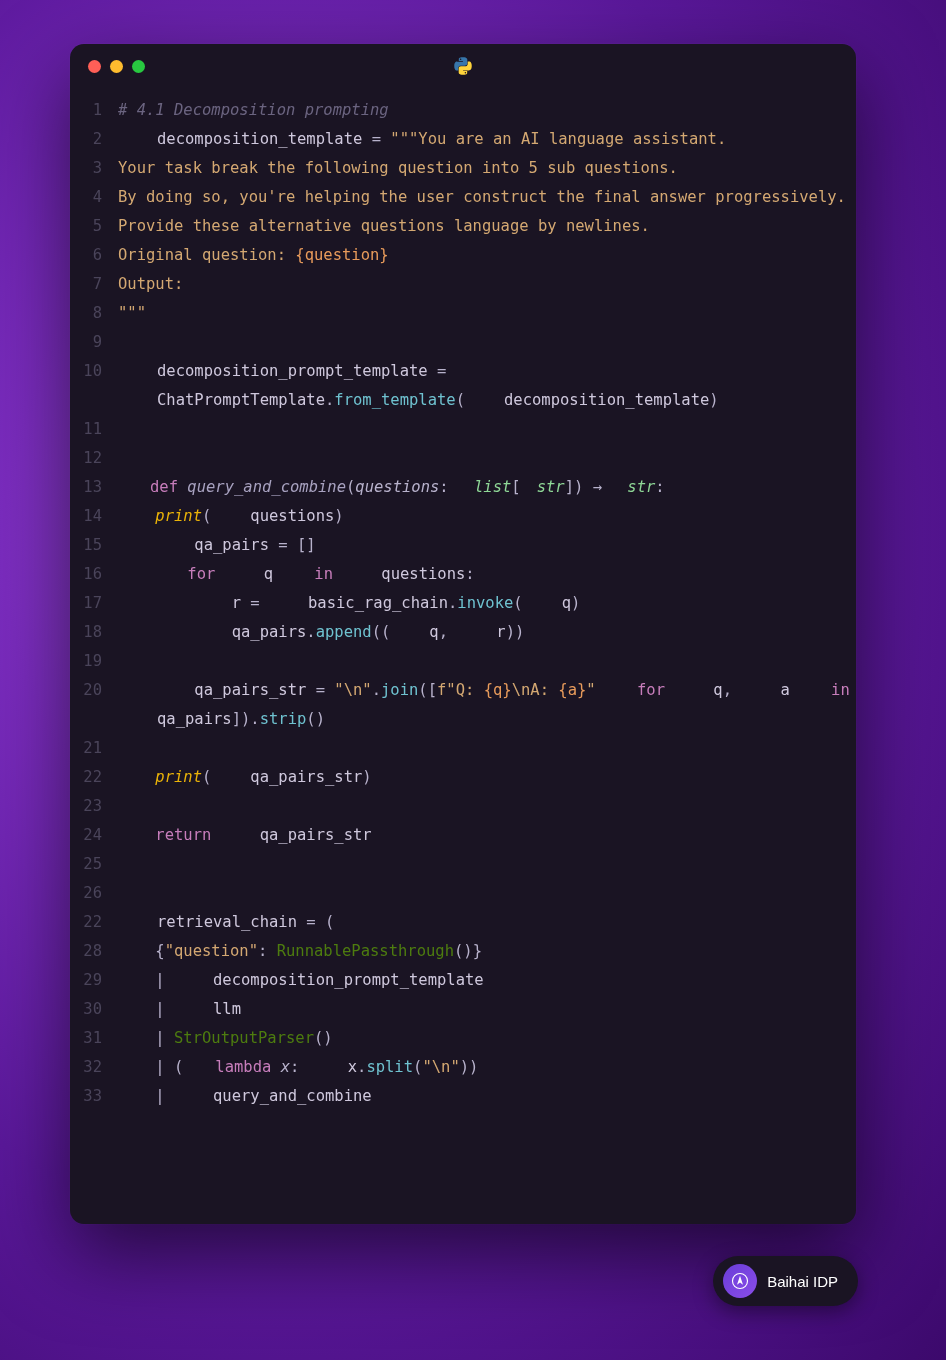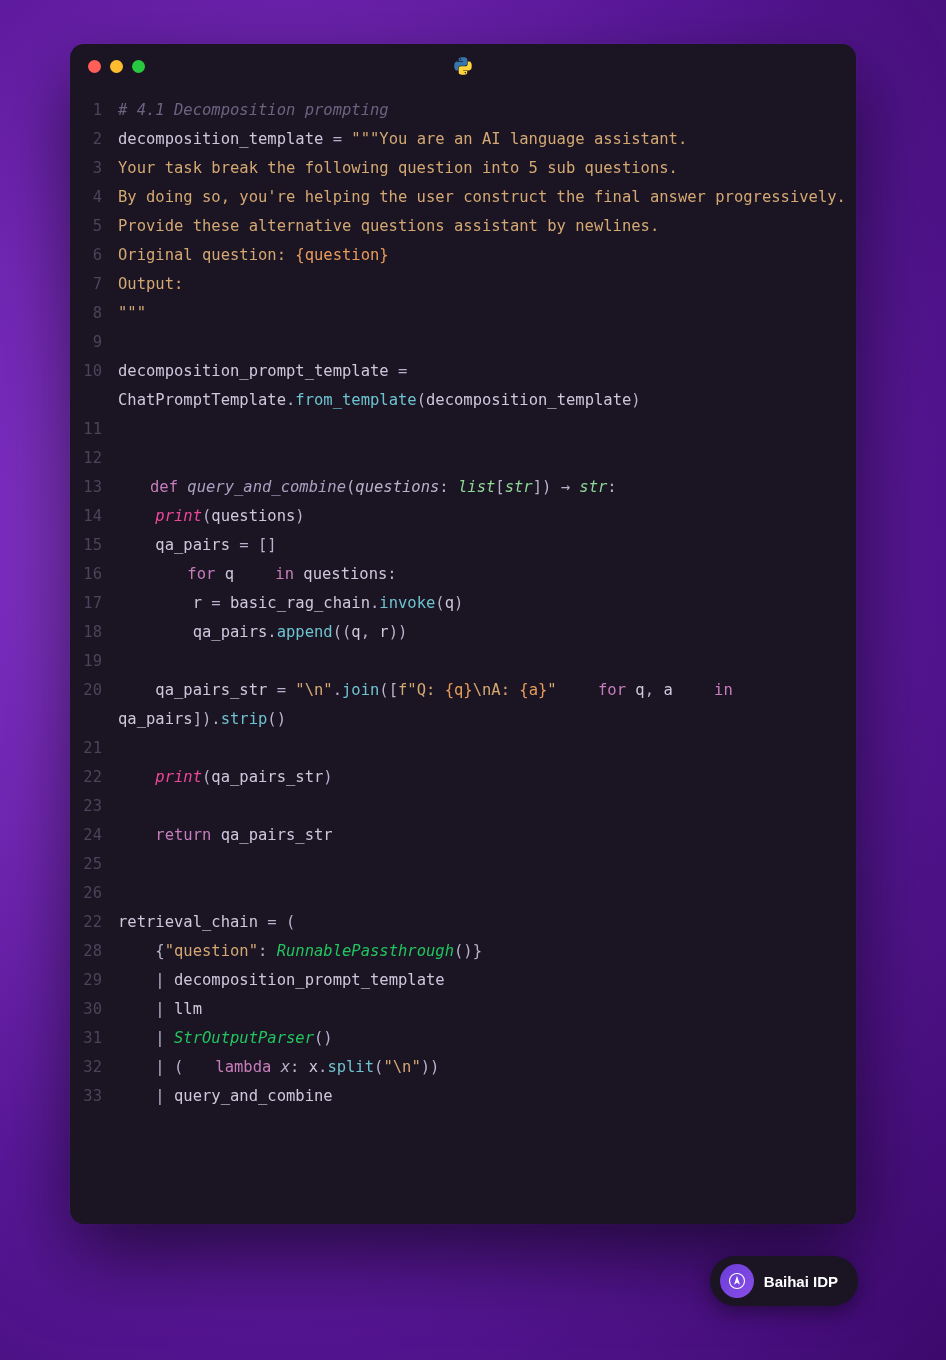--- a/index.html
+++ b/index.html
@@ -68,28 +68,28 @@
     white-space: pre-wrap;
     word-break: break-word;
   }
   .c-comment { color: #6b6480; font-style: italic; }
   .c-str { color: #d4a872; }
   .c-strfmt { color: #e89b5b; }
   .c-fstr { color: #d4a872; }
   .c-kw { color: #c77dbb; margin-left: 32px; }
   .c-kw-ret { color: #c77dbb; text-align: right; }
   .c-fnname { color: #a8a2c0; font-style: italic; }
-  .c-builtin { color: #ec4899; font-style: italic; }
-  .c-type { color: #8fd897; font-style: italic; }
+  .c-builtin { color: #eab308; font-style: italic; }
+  .c-type { color: #8fd897; font-style: italic; margin-left: 16px; }
   .c-call { color: #6fc2d0; }
-  .c-class { color: #22c55e; font-style: italic; }
+  .c-class { color: #4d7c0f; }
   .c-param { color: #b8b2cc; font-style: italic; }
   .c-op { color: #b8b2cc; }
   .c-punct { color: #b8b2cc; }
-  .c-var { color: #cfc8dd; }
+  .c-var { color: #cfc8dd; margin-left: 39px; }
   .c-key { color: #d4a872; }
   .badge {
     position: absolute;
     right: 88px;
     bottom: 54px;
     background: #1a1423;
     border-radius: 26px;
     padding: 8px 20px 8px 10px;
     display: flex;
     align-items: center;
@@ -97,21 +97,21 @@
     box-shadow: 0 6px 20px rgba(0,0,0,0.4);
   }
   .badge-circle {
     width: 34px; height: 34px; border-radius: 50%;
     background: linear-gradient(135deg, #6a3dd8, #8a4de8);
     display: flex; align-items: center; justify-content: center;
   }
   .badge-text {
     color: #fff;
     font-family: -apple-system, BlinkMacSystemFont, 'Segoe UI', sans-serif;
-    font-weight: 700;
+    font-weight: 400;
     font-size: 15px;
   }
 </style>
 </head>
 <body>
 
 <div class="window">
   <div class="titlebar">
     <div class="traffic">
       <div class="dot red"></div>
@@ -123,21 +123,21 @@
         <path fill="#3776ab" d="M15.8 2c-7 0-6.5 3-6.5 3v3.1h6.6v.9H6.7S2 8.4 2 15.9s4.1 7.2 4.1 7.2h2.4v-3.5s-.1-4.1 4-4.1h6.5s3.9.1 3.9-3.8V5.6S23.3 2 15.8 2zm-3.6 2.1a1.2 1.2 0 1 1 0 2.4 1.2 1.2 0 0 1 0-2.4z"></path>
         <path fill="#ffd43b" d="M16.2 30c7 0 6.5-3 6.5-3v-3.1h-6.6V23h9.2s4.7.6 4.7-6.9-4.1-7.2-4.1-7.2h-2.4v3.5s.1 4.1-4 4.1H13s-3.9-.1-3.9 3.8v6.1S8.7 30 16.2 30zm3.6-2.1a1.2 1.2 0 1 1 0-2.4 1.2 1.2 0 0 1 0 2.4z"></path>
       </svg>
     </div>
   </div>
   <div class="code" id="code-container">
       <div class="line"><div class="gutter">1</div><div class="content"><span class="c-comment"># 4.1 Decomposition prompting</span></div></div>
       <div class="line"><div class="gutter">2</div><div class="content"><span class="c-var">decomposition_template </span><span class="c-op">= </span><span class="c-str">"""You are an AI language assistant.</span></div></div>
       <div class="line"><div class="gutter">3</div><div class="content"><span class="c-str">Your task break the following question into 5 sub questions.</span></div></div>
       <div class="line"><div class="gutter">4</div><div class="content"><span class="c-str">By doing so, you're helping the user construct the final answer progressively.</span></div></div>
-      <div class="line"><div class="gutter">5</div><div class="content"><span class="c-str">Provide these alternative questions assistant by newlines.</span></div></div>
+      <div class="line"><div class="gutter">5</div><div class="content"><span class="c-str">Provide these alternative questions language by newlines.</span></div></div>
       <div class="line"><div class="gutter">6</div><div class="content"><span class="c-str">Original question: </span><span class="c-strfmt">{question}</span></div></div>
       <div class="line"><div class="gutter">7</div><div class="content"><span class="c-str">Output:</span></div></div>
       <div class="line"><div class="gutter">8</div><div class="content"><span class="c-str">"""</span></div></div>
       <div class="line"><div class="gutter">9</div><div class="content"></div></div>
       <div class="line"><div class="gutter">10</div><div class="content"><span class="c-var">decomposition_prompt_template </span><span class="c-op">= </span><span class="c-var">ChatPromptTemplate</span><span class="c-punct">.</span><span class="c-call">from_template</span><span class="c-punct">(</span><span class="c-var">decomposition_template</span><span class="c-punct">)</span></div></div>
       <div class="line"><div class="gutter">11</div><div class="content"></div></div>
       <div class="line"><div class="gutter">12</div><div class="content"></div></div>
       <div class="line"><div class="gutter">13</div><div class="content"><span class="c-kw">def </span><span class="c-fnname">query_and_combine</span><span class="c-punct">(</span><span class="c-param">questions</span><span class="c-punct">: </span><span class="c-type">list</span><span class="c-punct">[</span><span class="c-type">str</span><span class="c-punct">]) </span><span class="c-op">→ </span><span class="c-type">str</span><span class="c-punct">:</span></div></div>
       <div class="line"><div class="gutter">14</div><div class="content"><span>    </span><span class="c-builtin">print</span><span class="c-punct">(</span><span class="c-var">questions</span><span class="c-punct">)</span></div></div>
       <div class="line"><div class="gutter">15</div><div class="content"><span>    </span><span class="c-var">qa_pairs </span><span class="c-op">= </span><span class="c-punct">[]</span></div></div>

